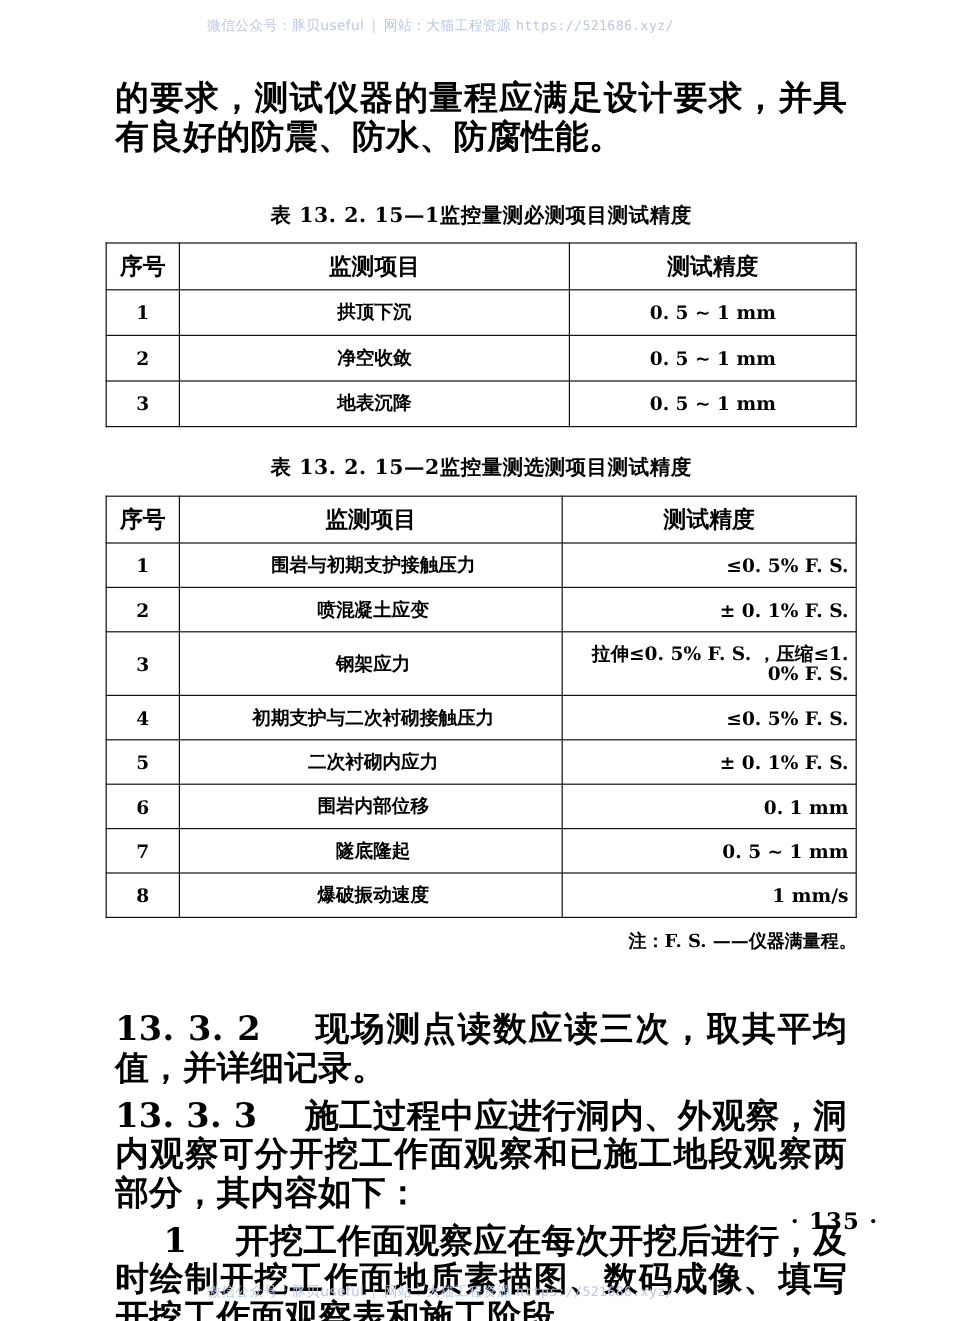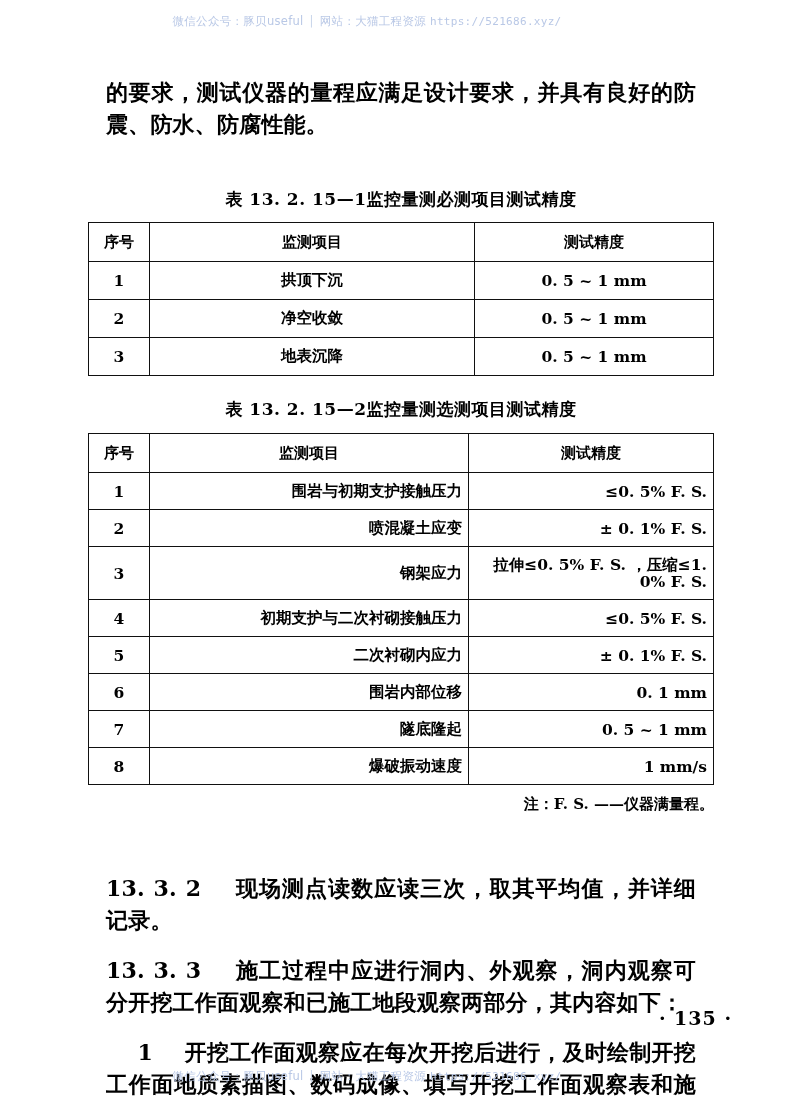--- a/index.html
+++ b/index.html
@@ -49,25 +49,25 @@
 
   
   .content {
     position: absolute;
     left: 88px;
     top: 58px;
     width: 626px;
   }
 
   .para {
-    font-size: 22px;
+    font-size: 28px;
     line-height: 32px;
     letter-spacing: 0.2px;
     text-align: justify;
-    margin: 18px;
+    margin: 8px;
     font-weight: 600;
     font-family: "DejaVu Serif", "Liberation Serif", serif;
   }
 
   .numlabel {
     font-family: "DejaVu Serif", "Liberation Serif", serif;
     font-weight: 700;
   }
 
   
@@ -93,38 +93,38 @@
   }
   table.doc-table td, table.doc-table th {
     border: 1.2px solid #111;
     padding: 4px 6px;
     font-weight: 600;
     vertical-align: middle;
   }
   table.doc-table thead td {
     text-align: center;
     height: 30px;
-    font-size: 15px;
+    font-size: 19px;
   }
   .col-no    { width: 48px;  text-align: center; }
   .col-item  { text-align: center; }
   .col-prec  { text-align: center; }
 
   
   .t1 .col-item { width: 312px; }
   .t1 tbody td { height: 29px; }
   .t1 tbody .col-no { text-align: center; }
   .t1 tbody .col-item { text-align: center; }
   .t1 tbody .col-prec { text-align: center; font-family: "DejaVu Serif","Liberation Serif",serif; }
 
   
   .t2 .col-item { width: 306px; }
   .t2 tbody td { height: 28px; }
   .t2 tbody .col-no { text-align: center; }
-  .t2 tbody .col-item { text-align: right; padding-left: 10px; }
+  .t2 tbody .col-item { text-align: center; padding-left: 10px; }
   .t2 tbody .col-prec {
     text-align: right;
     padding-left: 8px;
     font-family: "DejaVu Serif","Liberation Serif",serif;
     line-height: 17px;
   }
   .t2 tbody tr.tall td { height: 44px; }
 
   .note {
     font-size: 15px;

